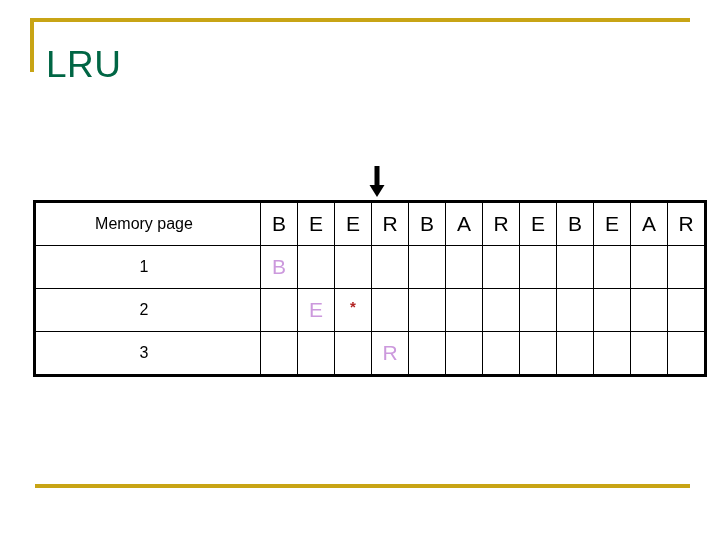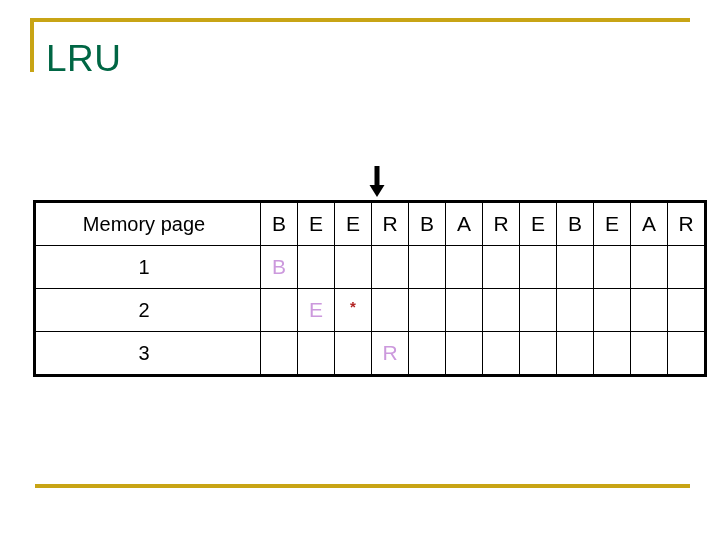--- a/index.html
+++ b/index.html
@@ -39,21 +39,21 @@
     top: 484px;
     width: 655px;
     height: 4px;
     background: #C8A415;
   }
 
   
   .slide-title {
     position: absolute;
     left: 46px;
-    top: 36px;
+    top: 42px;
     font-size: 37px;
     line-height: 46px;
     color: #006644;
     letter-spacing: 0.5px;
     white-space: nowrap;
   }
 
   
   .arrow-indicator {
     position: absolute;
@@ -81,21 +81,21 @@
     text-align: center;
     vertical-align: middle;
     font-size: 21px;
     color: #000000;
     height: 42px;
   }
   .page-table tr:first-child td { height: 42px; }
 
   td.label-col {
     width: 216px;
-    font-size: 20px;
+    font-size: 16px;
     padding-right: 8px;
   }
   td.seq-col {
     width: 36px;
     font-size: 21px;
   }
 
   
   .pg {
     color: #CC99DD;

